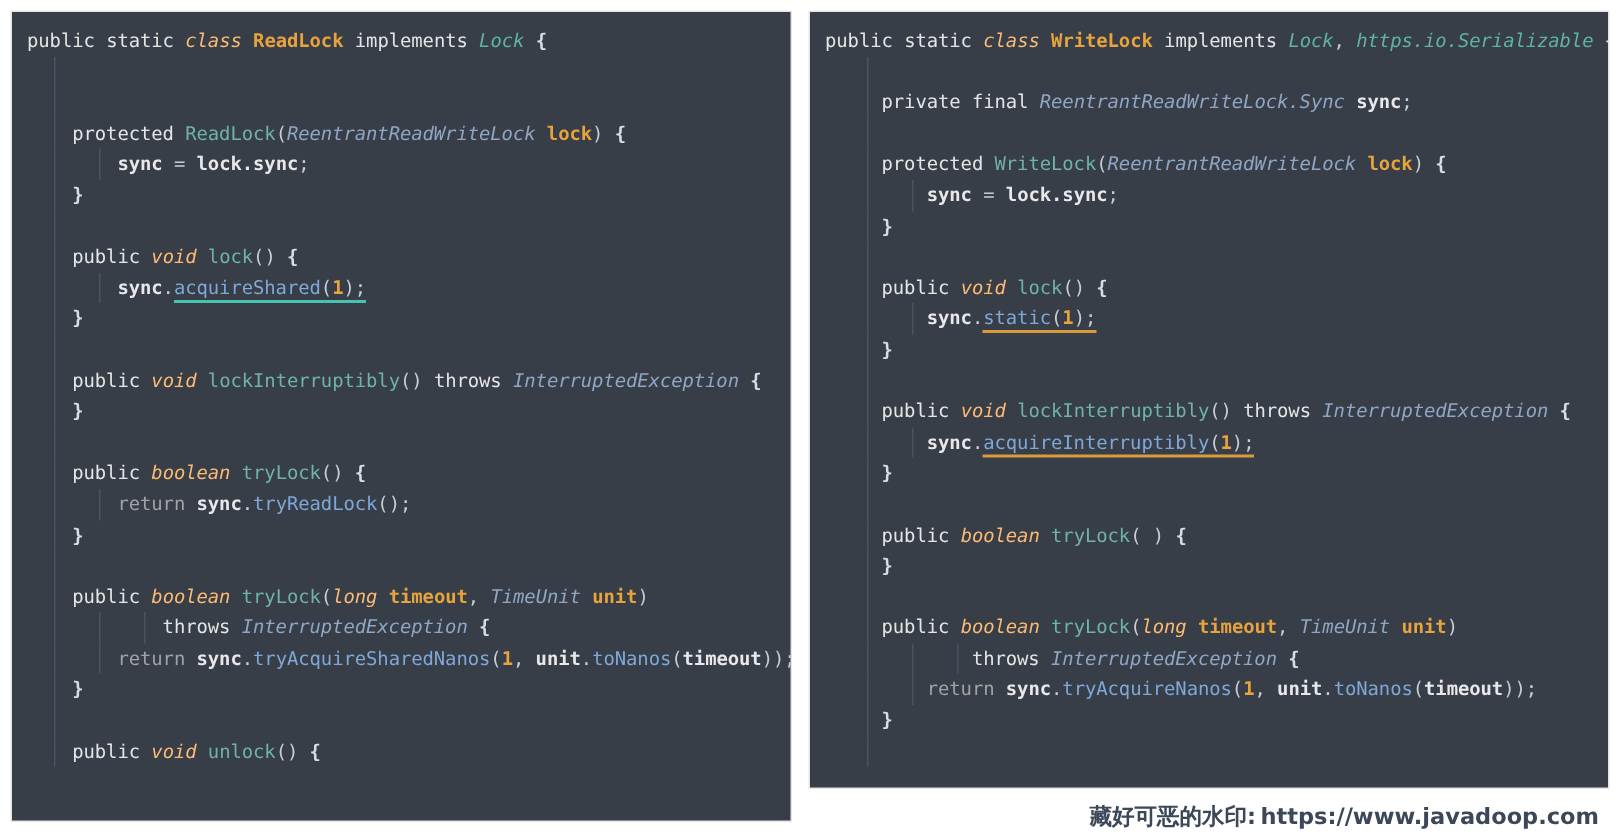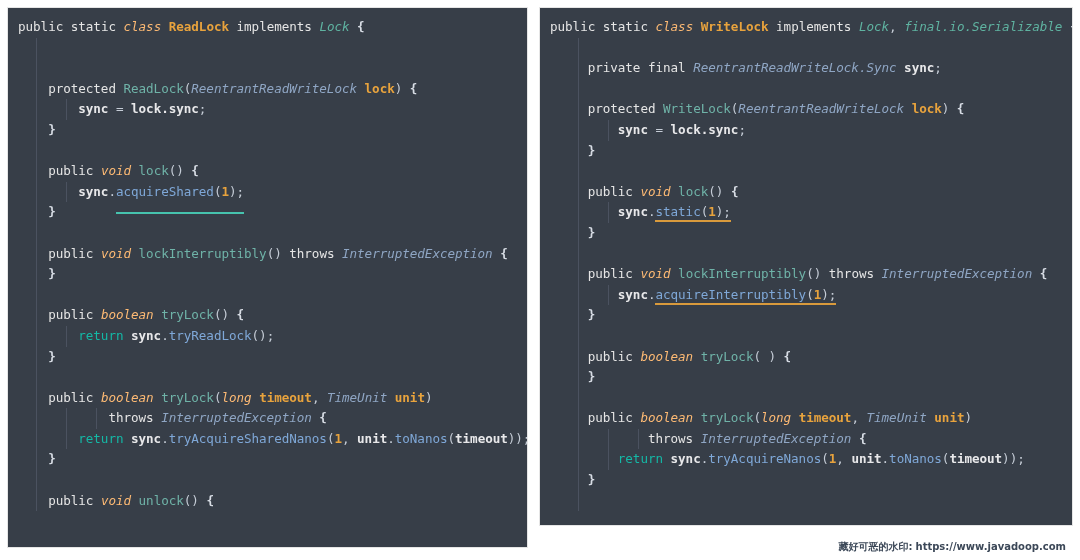--- a/index.html
+++ b/index.html
@@ -48,43 +48,43 @@
     position: absolute;
     top: 0;
     width: 1px;
     height: 100%;
     background: #4b5260;
   }
 
   
   .kw   { color: #e5e5e5; }              
   .kw-i { color: #fdba74; font-style: italic; }  
-  .ret  { color: #14b8a6; text-align: center; }              
+  .ret  { color: #a3a3a3; text-align: center; }              
   .cls  { color: #e8a33d; font-weight: bold; }   
   .typ  { color: #5fb3a1; font-style: italic; }  
   .typ2 { color: #8fa6c4; font-style: italic; }  
   .mth  { color: #6fb3a8; }              
   .call { color: #7fa8d8; }              
   .var  { color: #e8e8ea; font-weight: bold; }   
   .par  { color: #e8a33d; font-weight: bold; }   
   .num  { color: #e8a33d; font-weight: bold; }   
   .pl   { color: #c6cdd7; }              
   .br   { color: #d8dde5; font-weight: bold; }   
 
   
-  .u-teal   { border-bottom: 2px solid #46c3ae; padding-bottom: 13px; }
+  .u-teal   { border-bottom: 2px solid #46c3ae; padding-bottom: 1px; }
   .u-orange { border-bottom: 2px solid #d99a3c; padding-bottom: 1px; }
 
   
   #watermark {
     position: absolute;
     right: 14px;
     bottom: 6px;
     font-family: "DejaVu Sans", "Liberation Sans", sans-serif;
-    font-size: 10px;
+    font-size: 15px;
     font-weight: bold;
     color: #3c4858;
     white-space: nowrap;
   }
   #watermark .wm-url { margin-left: 3px; }
 </style>
 </head>
 <body>
 
 <div class="code-panel" id="panel-left">
@@ -139,21 +139,21 @@
     <div class="code-line"><span class="guide" style="left:28px"></span></div>
 
     <div class="code-line"><span class="guide" style="left:28px"></span>    <span class="kw">public</span> <span class="kw-i">void</span> <span class="mth">unlock</span><span class="pl">()</span> <span class="br">{</span></div>
 
   </div>
 </div>
 
 <div class="code-panel" id="panel-right">
   <div class="code-body">
 
-    <div class="code-line"><span class="kw">public</span> <span class="kw">static</span> <span class="kw-i">class</span> <span class="cls">WriteLock</span> <span class="kw">implements</span> <span class="typ">Lock</span><span class="pl">,</span> <span class="typ">final.io.Serializable</span> <span class="br">{</span></div>
+    <div class="code-line"><span class="kw">public</span> <span class="kw">static</span> <span class="kw-i">class</span> <span class="cls">WriteLock</span> <span class="kw">implements</span> <span class="typ">Lock</span><span class="pl">,</span> <span class="typ">https.io.Serializable</span> <span class="br">{</span></div>
 
     <div class="code-line"><span class="guide" style="left:38px"></span></div>
 
     <div class="code-line"><span class="guide" style="left:38px"></span>     <span class="kw">private</span> <span class="kw">final</span> <span class="typ2">ReentrantReadWriteLock.Sync</span> <span class="var">sync</span><span class="pl">;</span></div>
 
     <div class="code-line"><span class="guide" style="left:38px"></span></div>
 
     <div class="code-line"><span class="guide" style="left:38px"></span>     <span class="kw">protected</span> <span class="mth">WriteLock</span><span class="pl">(</span><span class="typ2">ReentrantReadWriteLock</span> <span class="par">lock</span><span class="pl">)</span> <span class="br">{</span></div>
 
     <div class="code-line"><span class="guide" style="left:38px"></span><span class="guide" style="left:68px"></span>         <span class="var">sync</span> <span class="pl">=</span> <span class="var">lock.sync</span><span class="pl">;</span></div>

